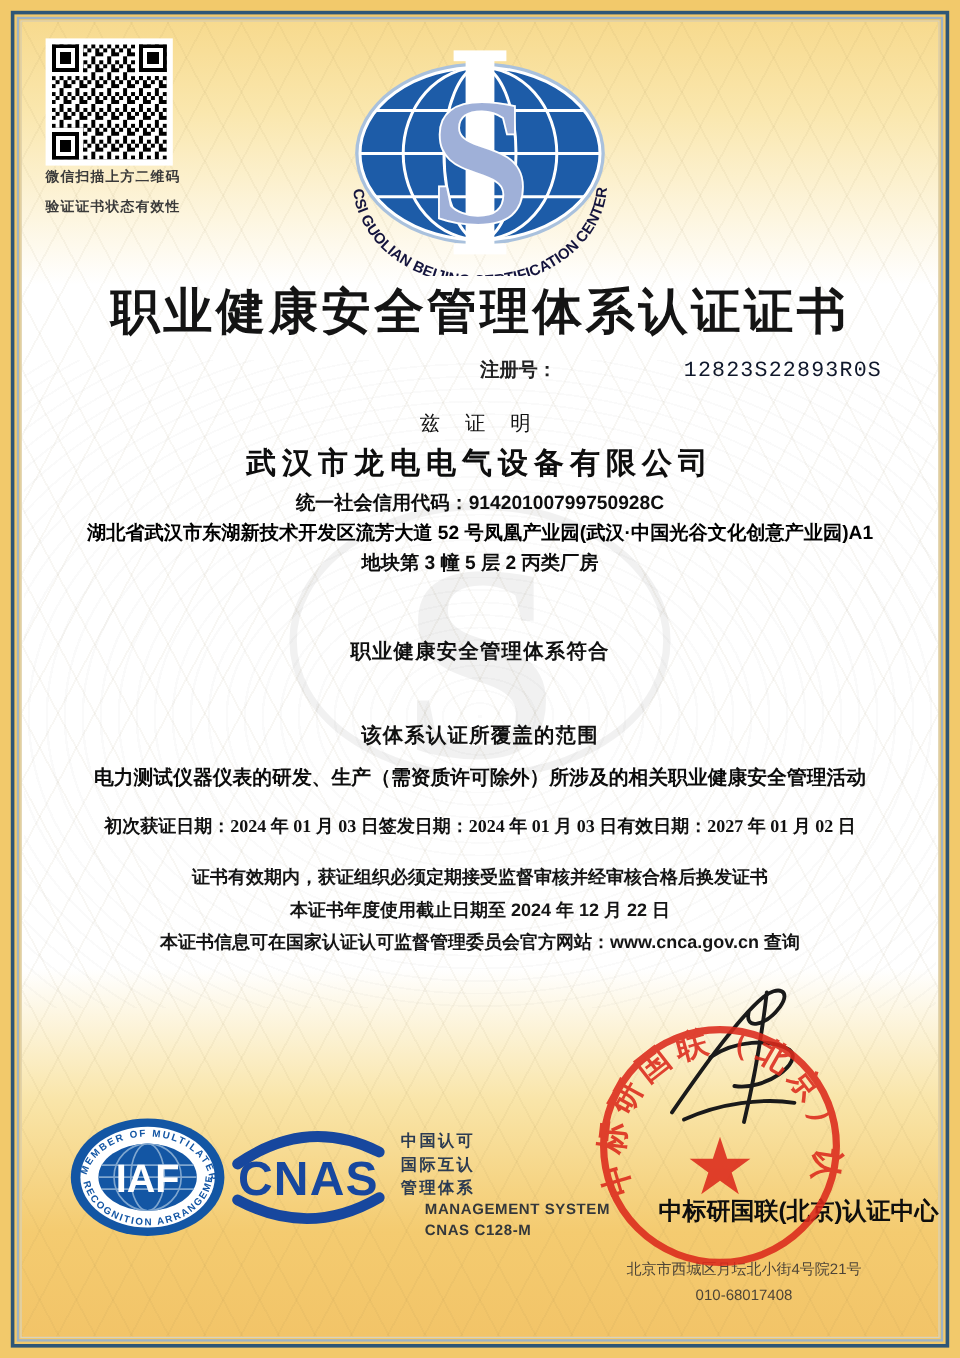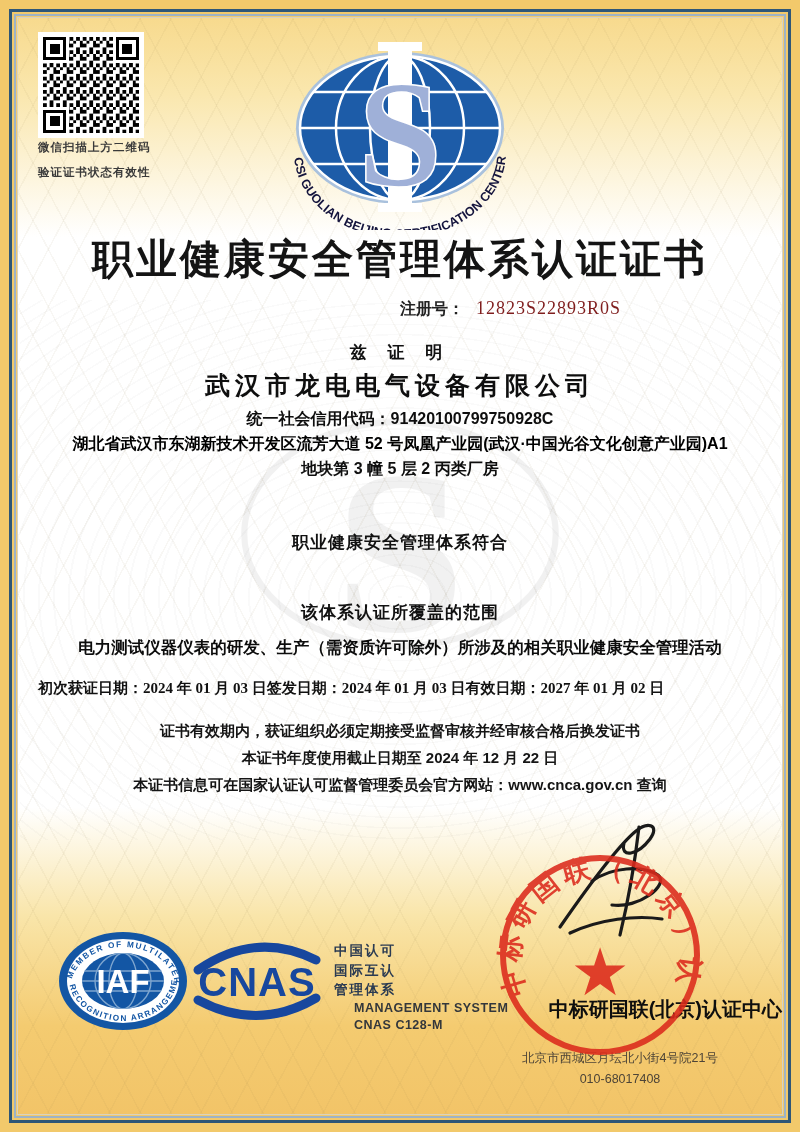--- a/index.html
+++ b/index.html
@@ -17,33 +17,33 @@
   .rings { position:absolute; left:20px; right:20px; top:300px; height:540px; pointer-events:none;
     background: repeating-radial-gradient(ellipse 430px 300px at 50% 55%, rgba(40,40,40,0.025) 0 2px, transparent 2px 15px); }
   .content { position:absolute; inset:0; }
   .abs { position:absolute; }
   .ctr { left:0; right:0; text-align:center; }
   .qr-box { left:38px; top:32px; width:106px; height:106px; background:#fff; padding:5px; }
   .qr-box svg { width:100%; height:100%; display:block; }
   .qr-cap { left:38px; font-size:11.5px; font-weight:bold; color:#3a3a3a; letter-spacing:1px; }
   .globe { left:278px; top:40px; width:244px; height:190px; }
   .title { top:232px; font-size:41px; font-weight:bold; color:#141414; letter-spacing:3px; }
-  .reg-row { top:298px; left:400px; width:335px; display:flex; justify-content:flex-start; align-items:baseline; gap:12px; }
+  .reg-row { top:298px; left:400px; width:335px; display:flex; justify-content:space-between; align-items:baseline; gap:12px; }
   .reg-label { font-size:16px; font-weight:bold; color:#222; }
-  .reg-num { font-family:Liberation Serif, serif; font-size:18px; color:#7f1d1d; letter-spacing:1px; }
-  .certify { top:341px; font-size:17px; font-weight:bold; color:#111; letter-spacing:8px; }
+  .reg-num { font-family:Liberation Mono, monospace; font-size:18px; color:#0f172a; letter-spacing:1px; }
+  .certify { top:341px; font-size:17px; font-weight:normal; color:#111; letter-spacing:8px; }
   .company { top:369px; font-size:25px; font-weight:bold; color:#0e0e0e; letter-spacing:5px; }
   .credit { top:409px; font-size:16px; font-weight:bold; color:#0e0e0e; }
   .addr1 { top:434px; font-size:16px; font-weight:bold; color:#000000; }
   .addr2 { top:459px; font-size:16px; font-weight:bold; color:#0e0e0e; }
   .sys1 { top:531px; font-size:17px; font-weight:bold; color:#111; letter-spacing:1px; }
   .std  { top:565px; font-size:19px; font-weight:bold; color:#111; letter-spacing:1px; }
   .sys3 { top:601px; font-size:17px; font-weight:bold; color:#111; letter-spacing:1px; }
   .scope{ top:637px; font-size:16.5px; font-weight:bold; color:#0c0c0c; }
-  .dates { top:679px; left:0; right:0; display:flex; justify-content:flex-start; padding:0 38px; }
+  .dates { top:679px; left:0; right:0; display:flex; justify-content:center; padding:0 38px; }
   .dates .dt { font-size:15px; font-weight:bold; color:#111; white-space:nowrap; }
   .dates .dv { font-family:"Liberation Serif", serif; font-weight:bold; }
   .note { font-size:15px; font-weight:bold; color:#151515; }
   .n1 { top:722px; } .n2 { top:749px; } .n3 { top:776px; }
   .sig { left:540px; top:815px; width:140px; height:130px; }
   .stamp { left:490px; top:845px; width:220px; height:220px; opacity:0.88; z-index:5; }
   .iaf { left:58px; top:931px; width:130px; height:100px; }
   .cnas-logo { left:190px; top:940px; width:134px; height:82px; }
   .cnas-text { left:334px; top:941px; line-height:1.45; }
   .cnas-cn { font-size:13.5px; font-weight:bold; color:#2B3B52; letter-spacing:2px; }

